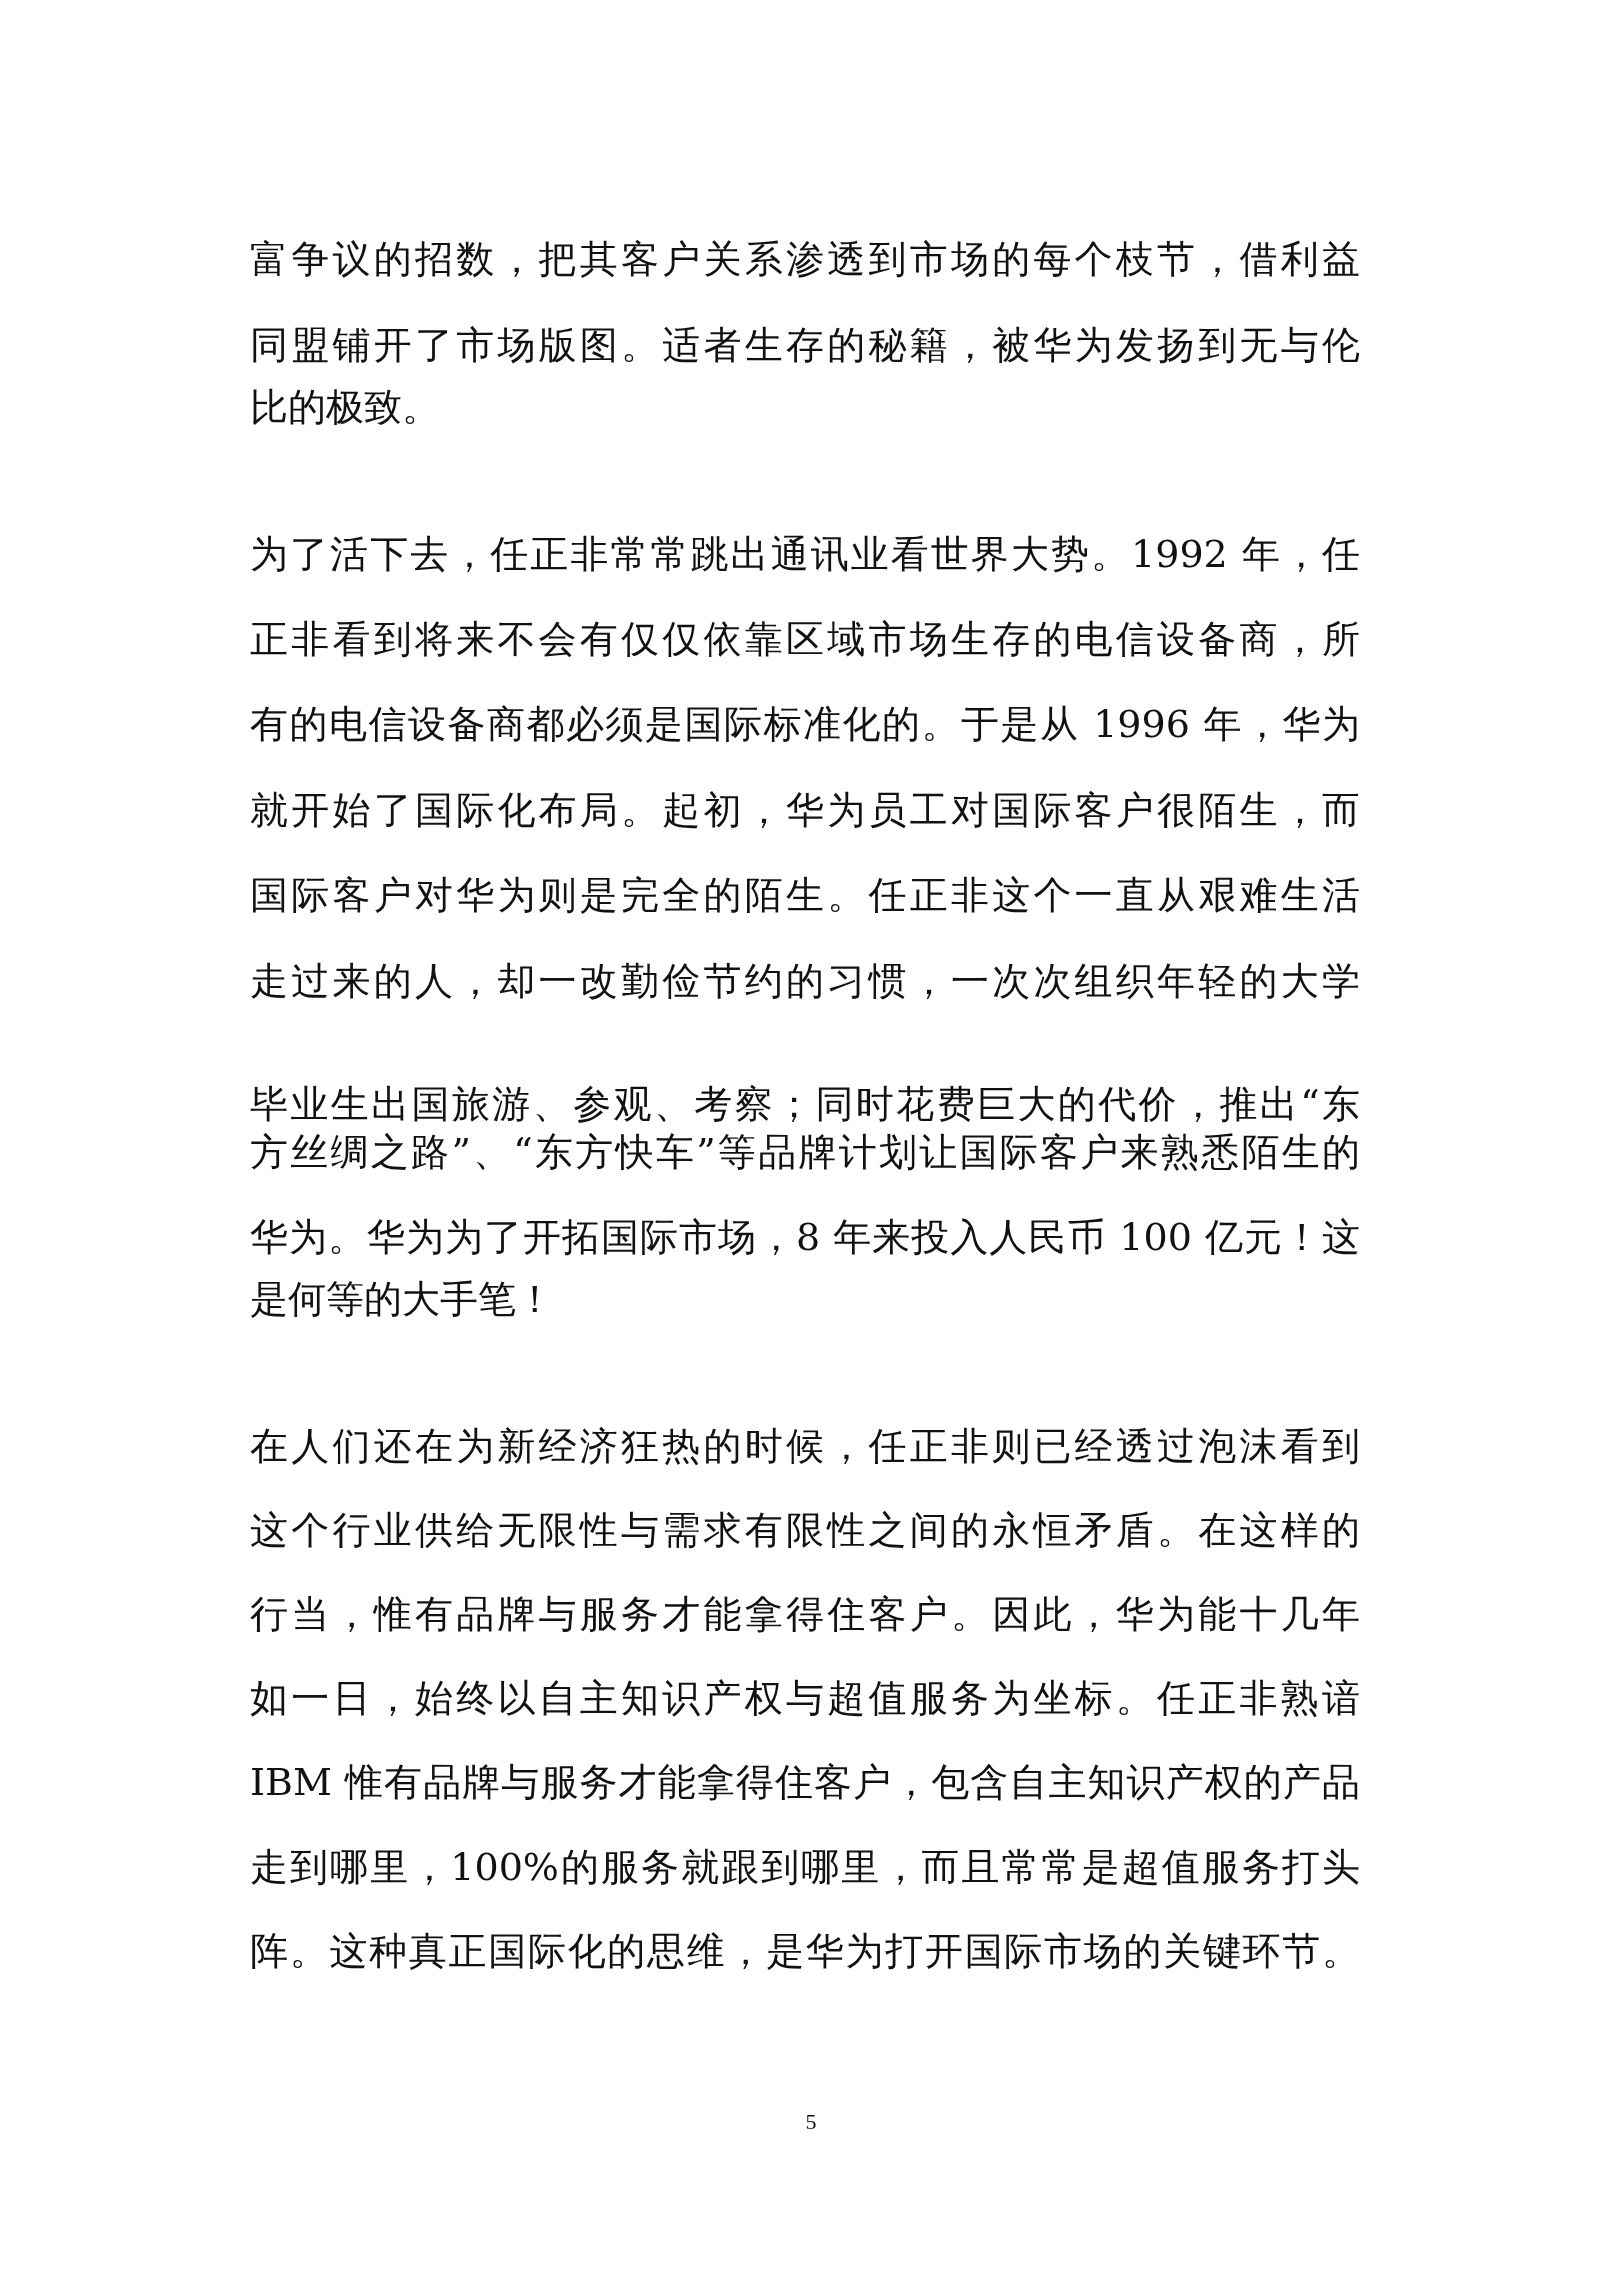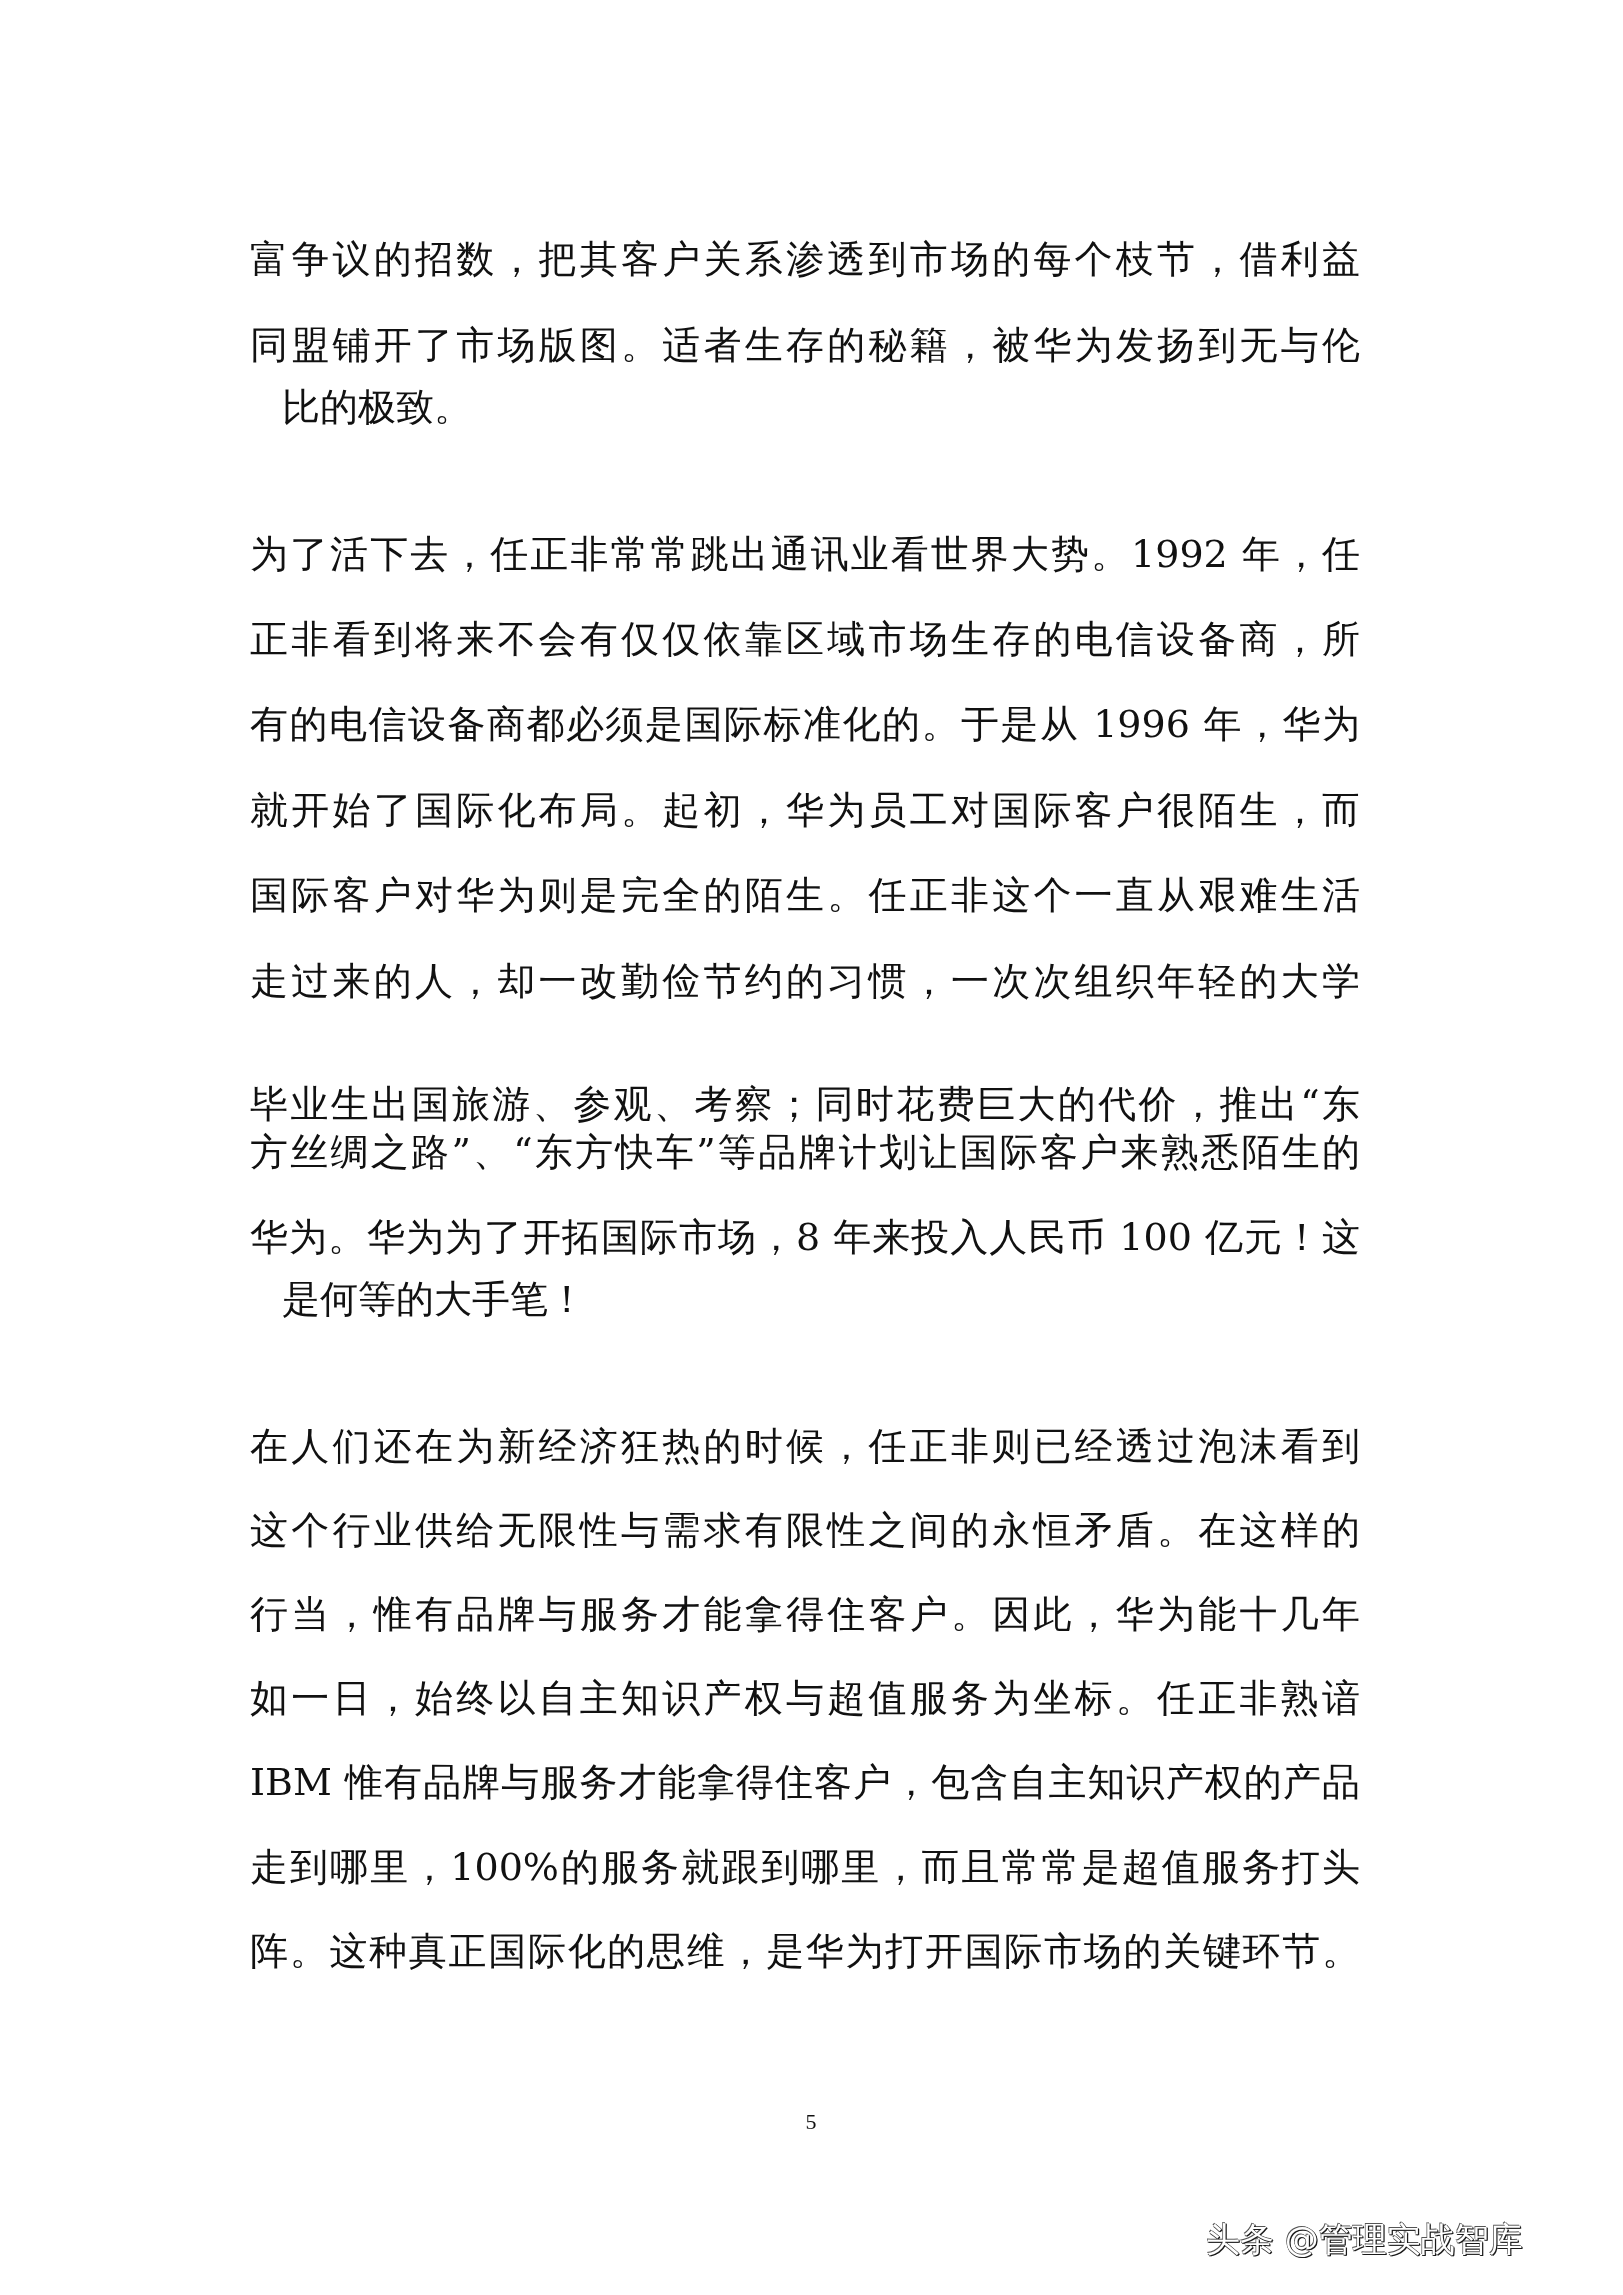--- a/index.html
+++ b/index.html
@@ -33,21 +33,20 @@
     color: #111111;
     letter-spacing: 0;
   }
   .line.full {
     text-align: justify;
     text-align-last: justify;
     margin-top: 24px;
   }
   .line.last {
     text-align: left;
-    margin-left: 32px;
   }
   .page-number {
     position: absolute;
     left: 785px;
     top: 2109px;
     width: 52px;
     text-align: center;
     font-family: "Liberation Serif", "DejaVu Serif", serif;
     font-size: 22px;
     line-height: 26px;
@@ -96,15 +95,14 @@
     <div class="line full" style="top:1485px">这个行业供给无限性与需求有限性之间的永恒矛盾。在这样的</div>
     <div class="line full" style="top:1569px">行当，惟有品牌与服务才能拿得住客户。因此，华为能十几年</div>
     <div class="line full" style="top:1653px">如一日，始终以自主知识产权与超值服务为坐标。任正非熟谙</div>
     <div class="line full" style="top:1737px">IBM 惟有品牌与服务才能拿得住客户，包含自主知识产权的产品</div>
     <div class="line full" style="top:1822px">走到哪里，100%的服务就跟到哪里，而且常常是超值服务打头</div>
     <div class="line full" style="top:1906px">阵。这种真正国际化的思维，是华为打开国际市场的关键环节。</div>
   </div>
 
   <div class="page-number">5</div>
 
-  <div class="watermark">头条 @管理实战智库</div>
 </div>
 
 
 </body></html>

